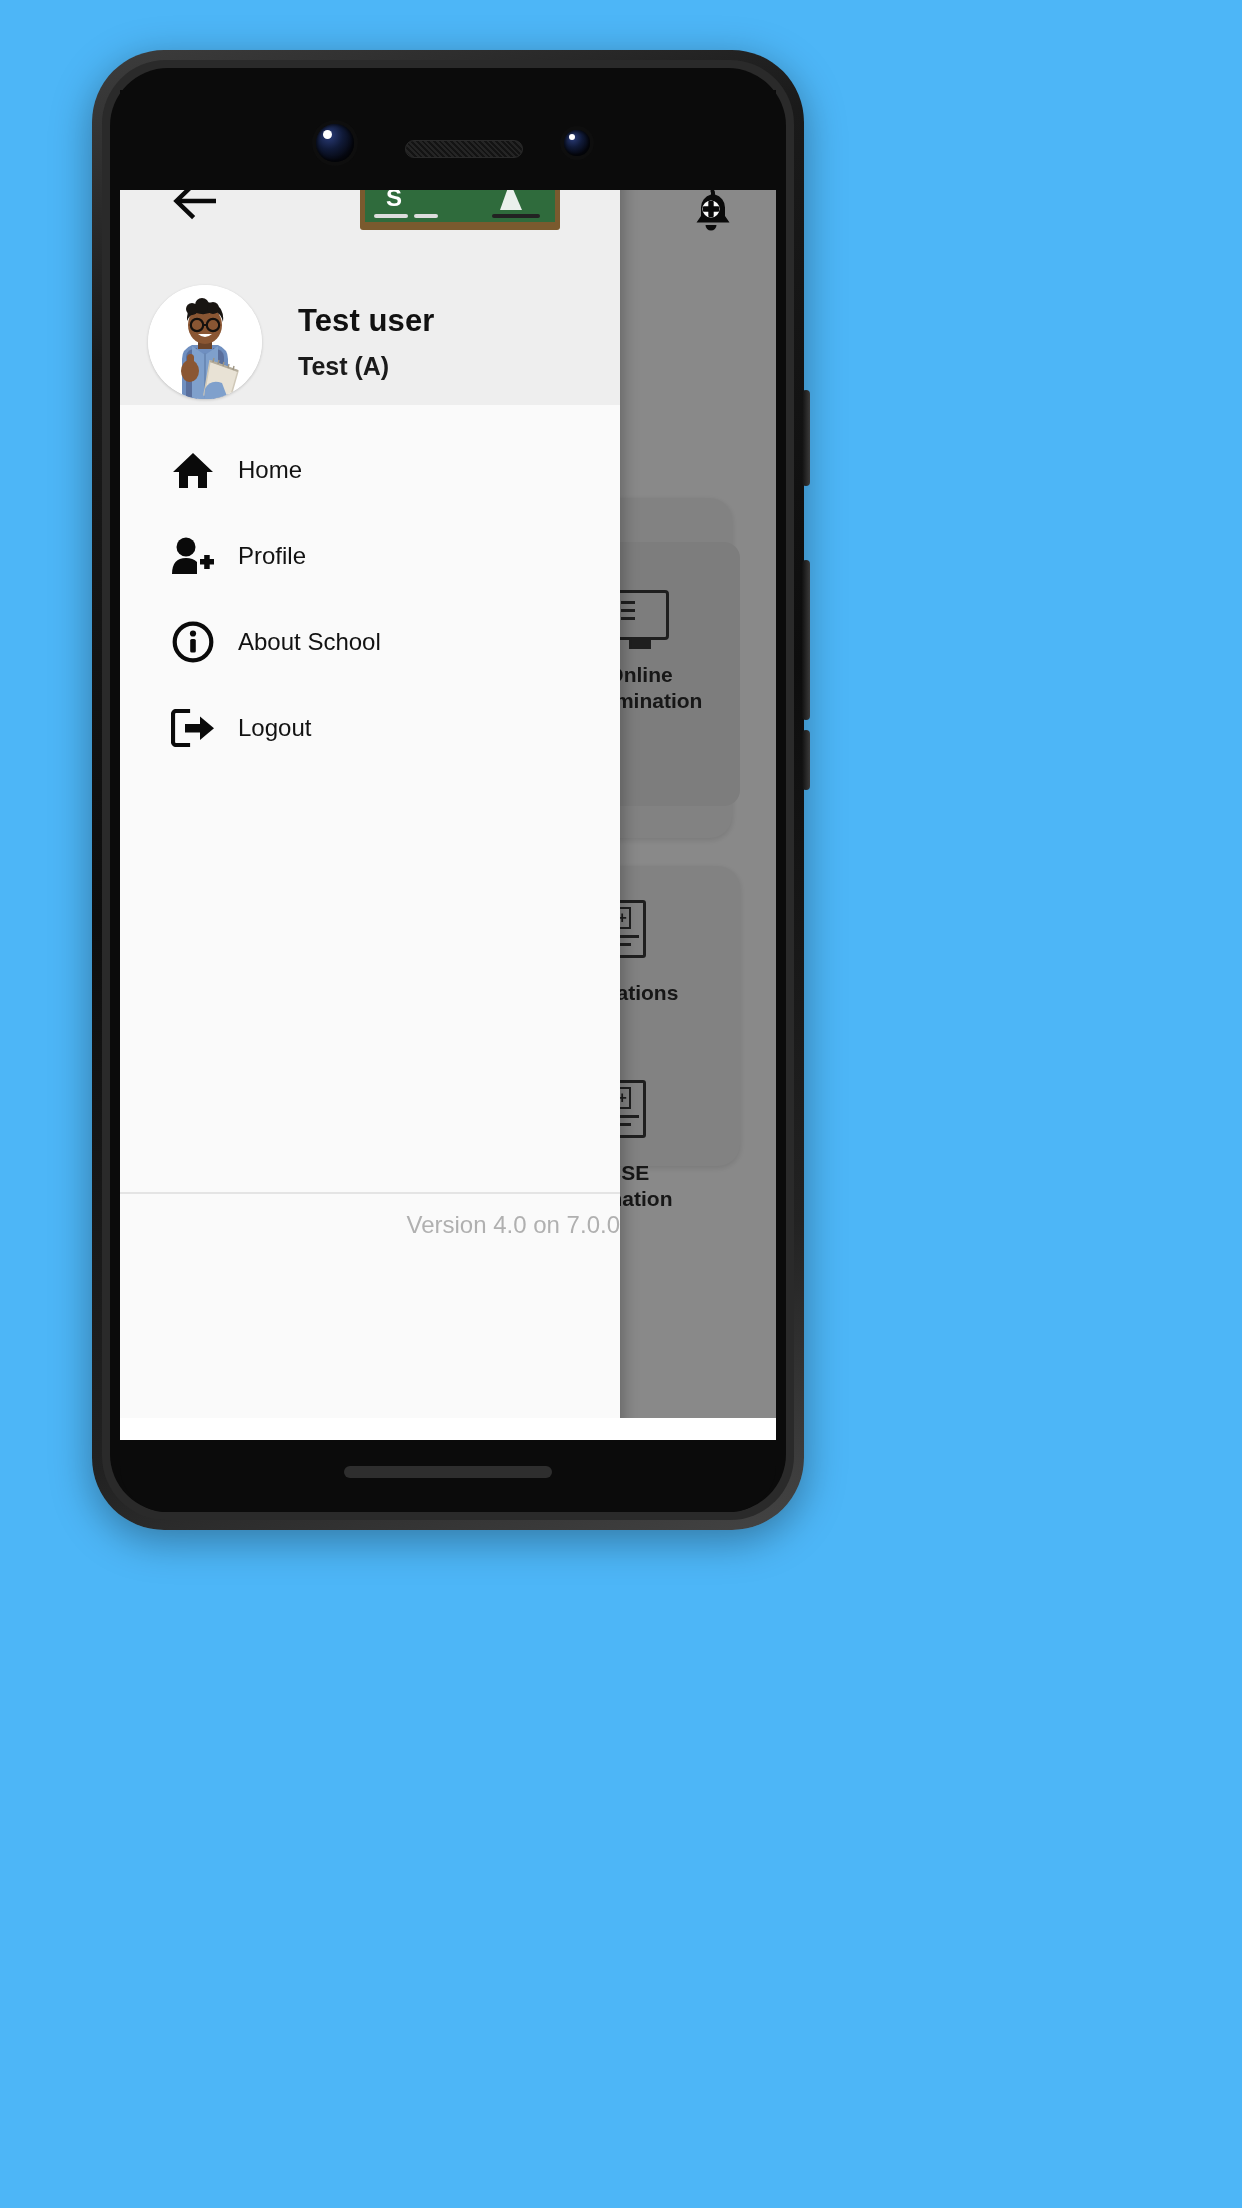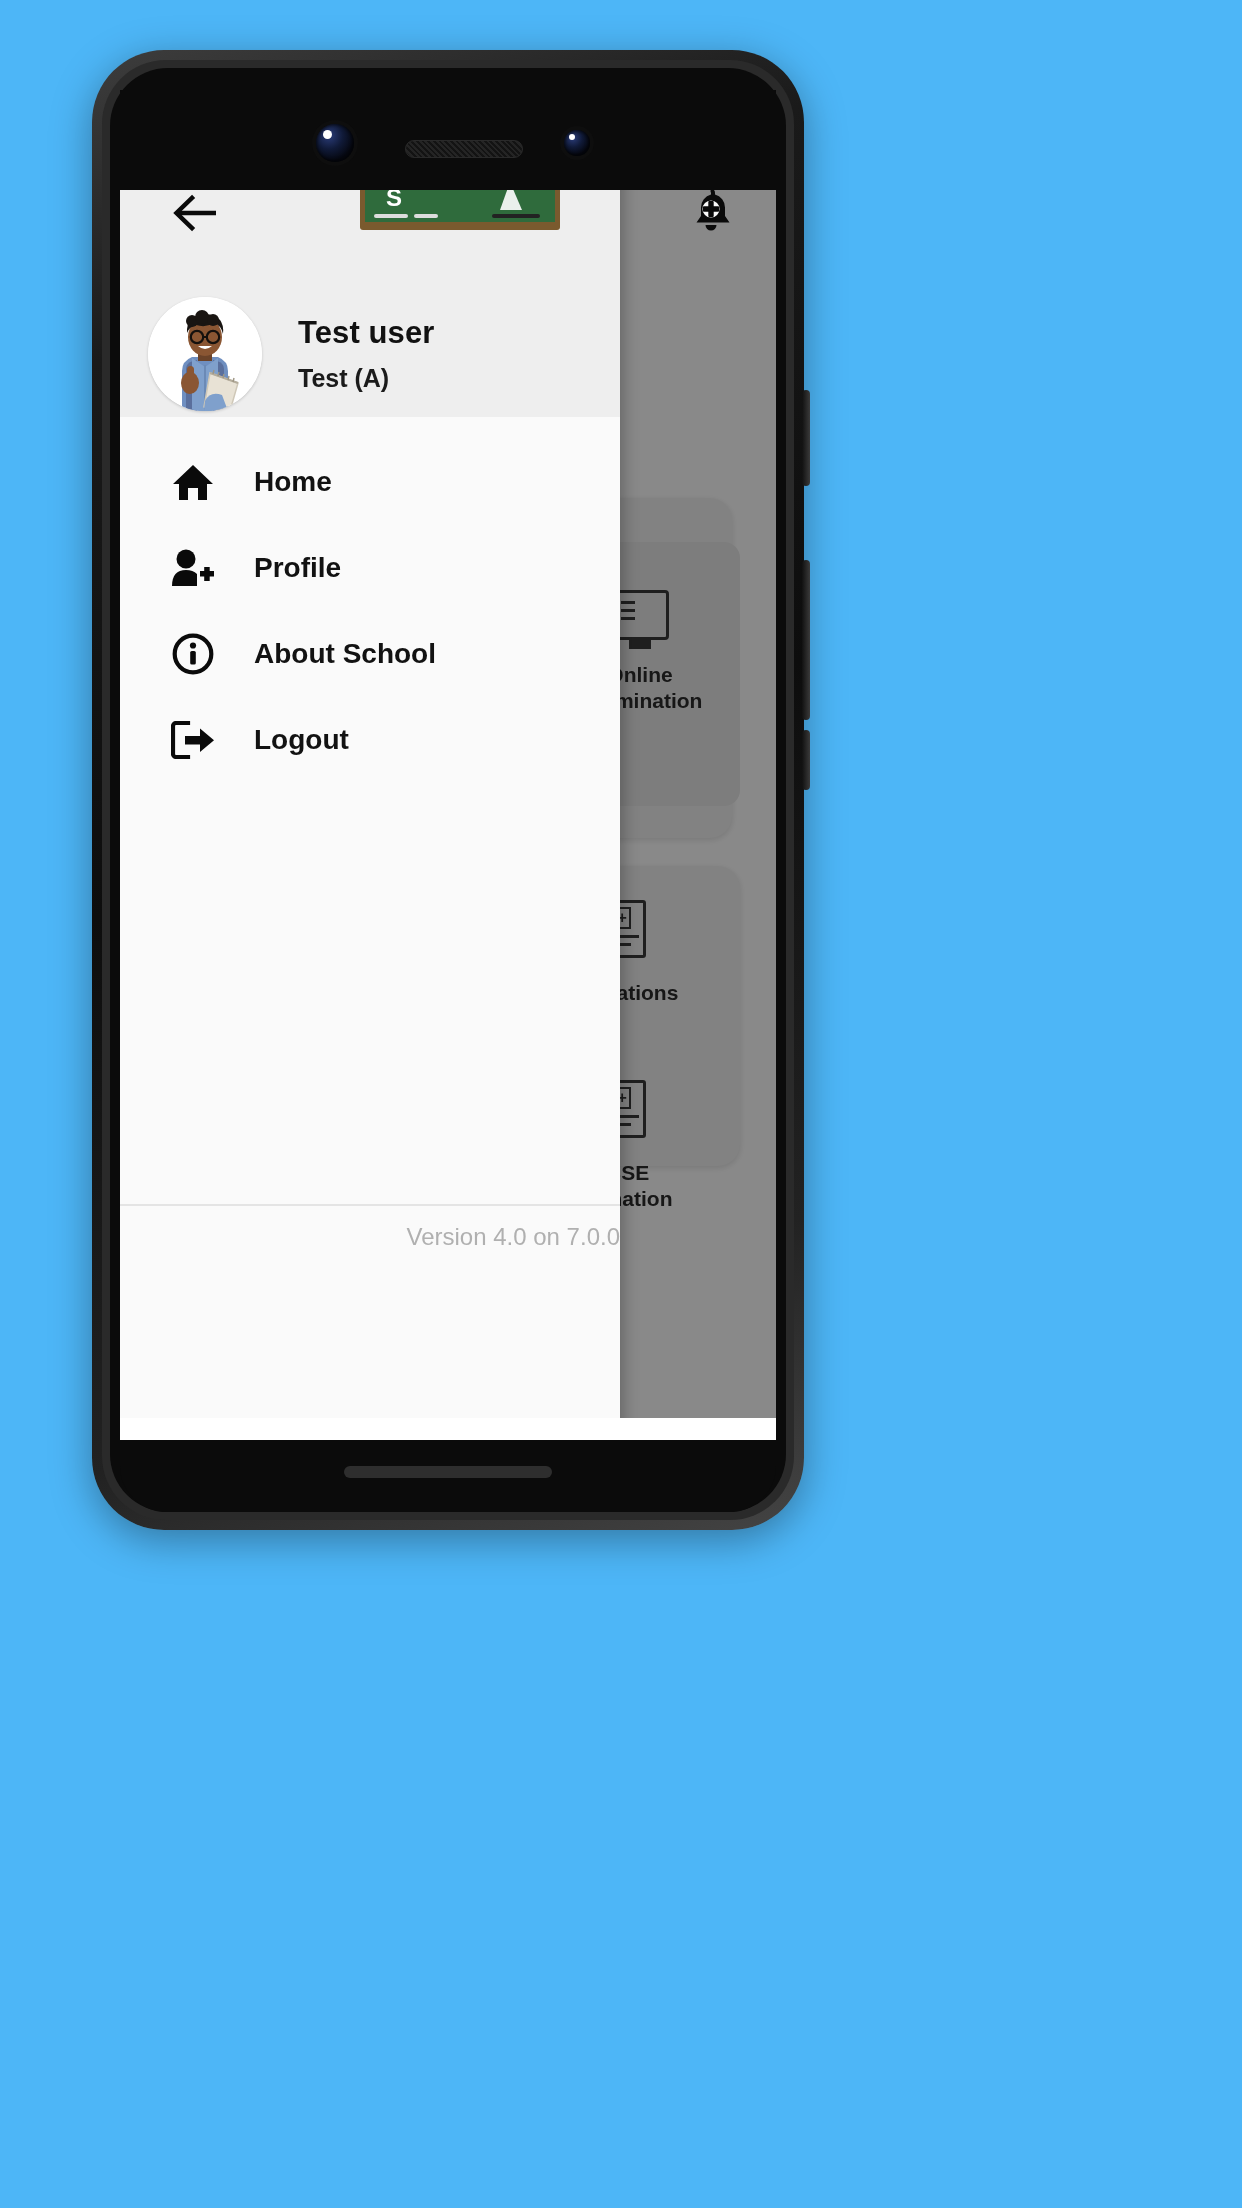--- a/index.html
+++ b/index.html
@@ -129,21 +129,21 @@
     position:relative;
   }
   .grade-ico .gtxt{
     position:absolute; left:5px; top:4px; font-size:16px; font-weight:700;
     color:#3a3a3a; border:2px solid #3a3a3a; padding:0 2px; line-height:1.1;
   }
   .grade-ico .gl{ position:absolute; left:6px; height:3px; background:#3a3a3a; width:36px; }
 
   
   #drawer{
-    position:absolute; left:0; top:12px; width:500px; height:1350px;
+    position:absolute; left:0; top:0; width:500px; height:1350px;
     background:#fafafa; z-index:20;
     box-shadow:4px 0 14px rgba(0,0,0,.25);
   }
 
   
   #appbar{
     position:absolute; left:0; top:26px; width:500px; height:163px;
     background:#eeeeee;
     border-top-left-radius:38px;
   }
@@ -174,21 +174,21 @@
     position:absolute; left:0; top:315px; width:500px;
     background:#fafafa; padding-top:22px;
   }
   .menu-item{
     display:flex; align-items:center; height:86px; cursor:pointer;
   }
   .menu-ico{
     width:74px; margin-left:36px; display:flex; align-items:center; justify-content:center;
     flex:0 0 auto;
   }
-  .menu-label{ font-size:28px; font-weight:700; color:#121212; margin-left:24px; }
+  .menu-label{ font-size:24px; font-weight:400; color:#121212; margin-left:8px; }
 
   #menu-divider{
     position:absolute; left:0; top:787px; width:500px; height:2px; background:#e4e4e4;
   }
   #version{
     position:absolute; left:0; top:806px; width:500px; text-align:right;
     font-size:24px; color:#b0b0b0;
   }
 
   

